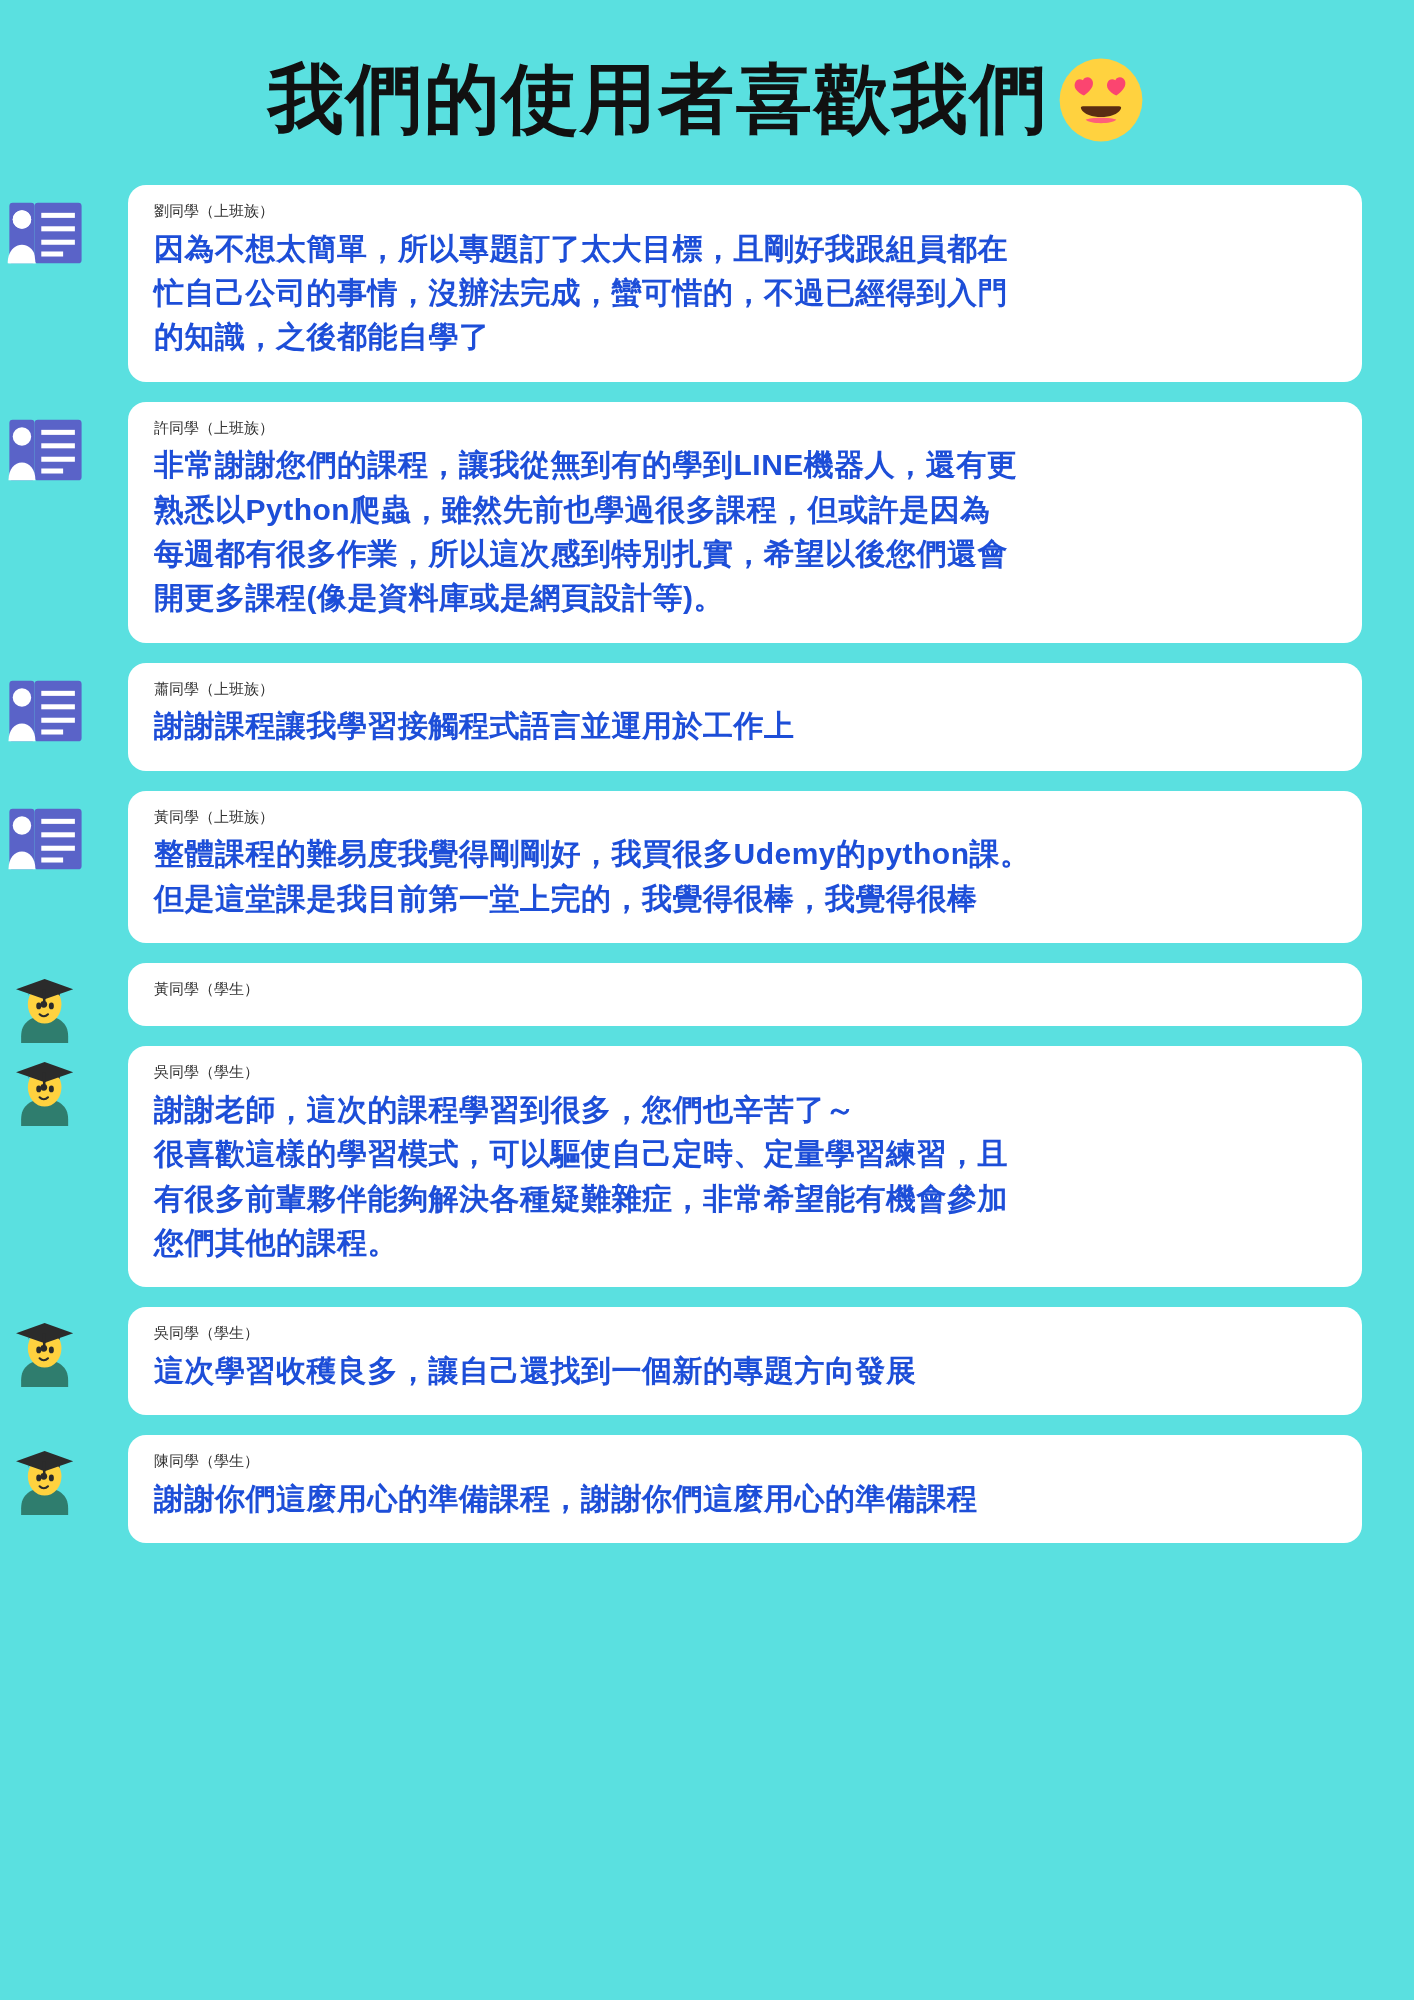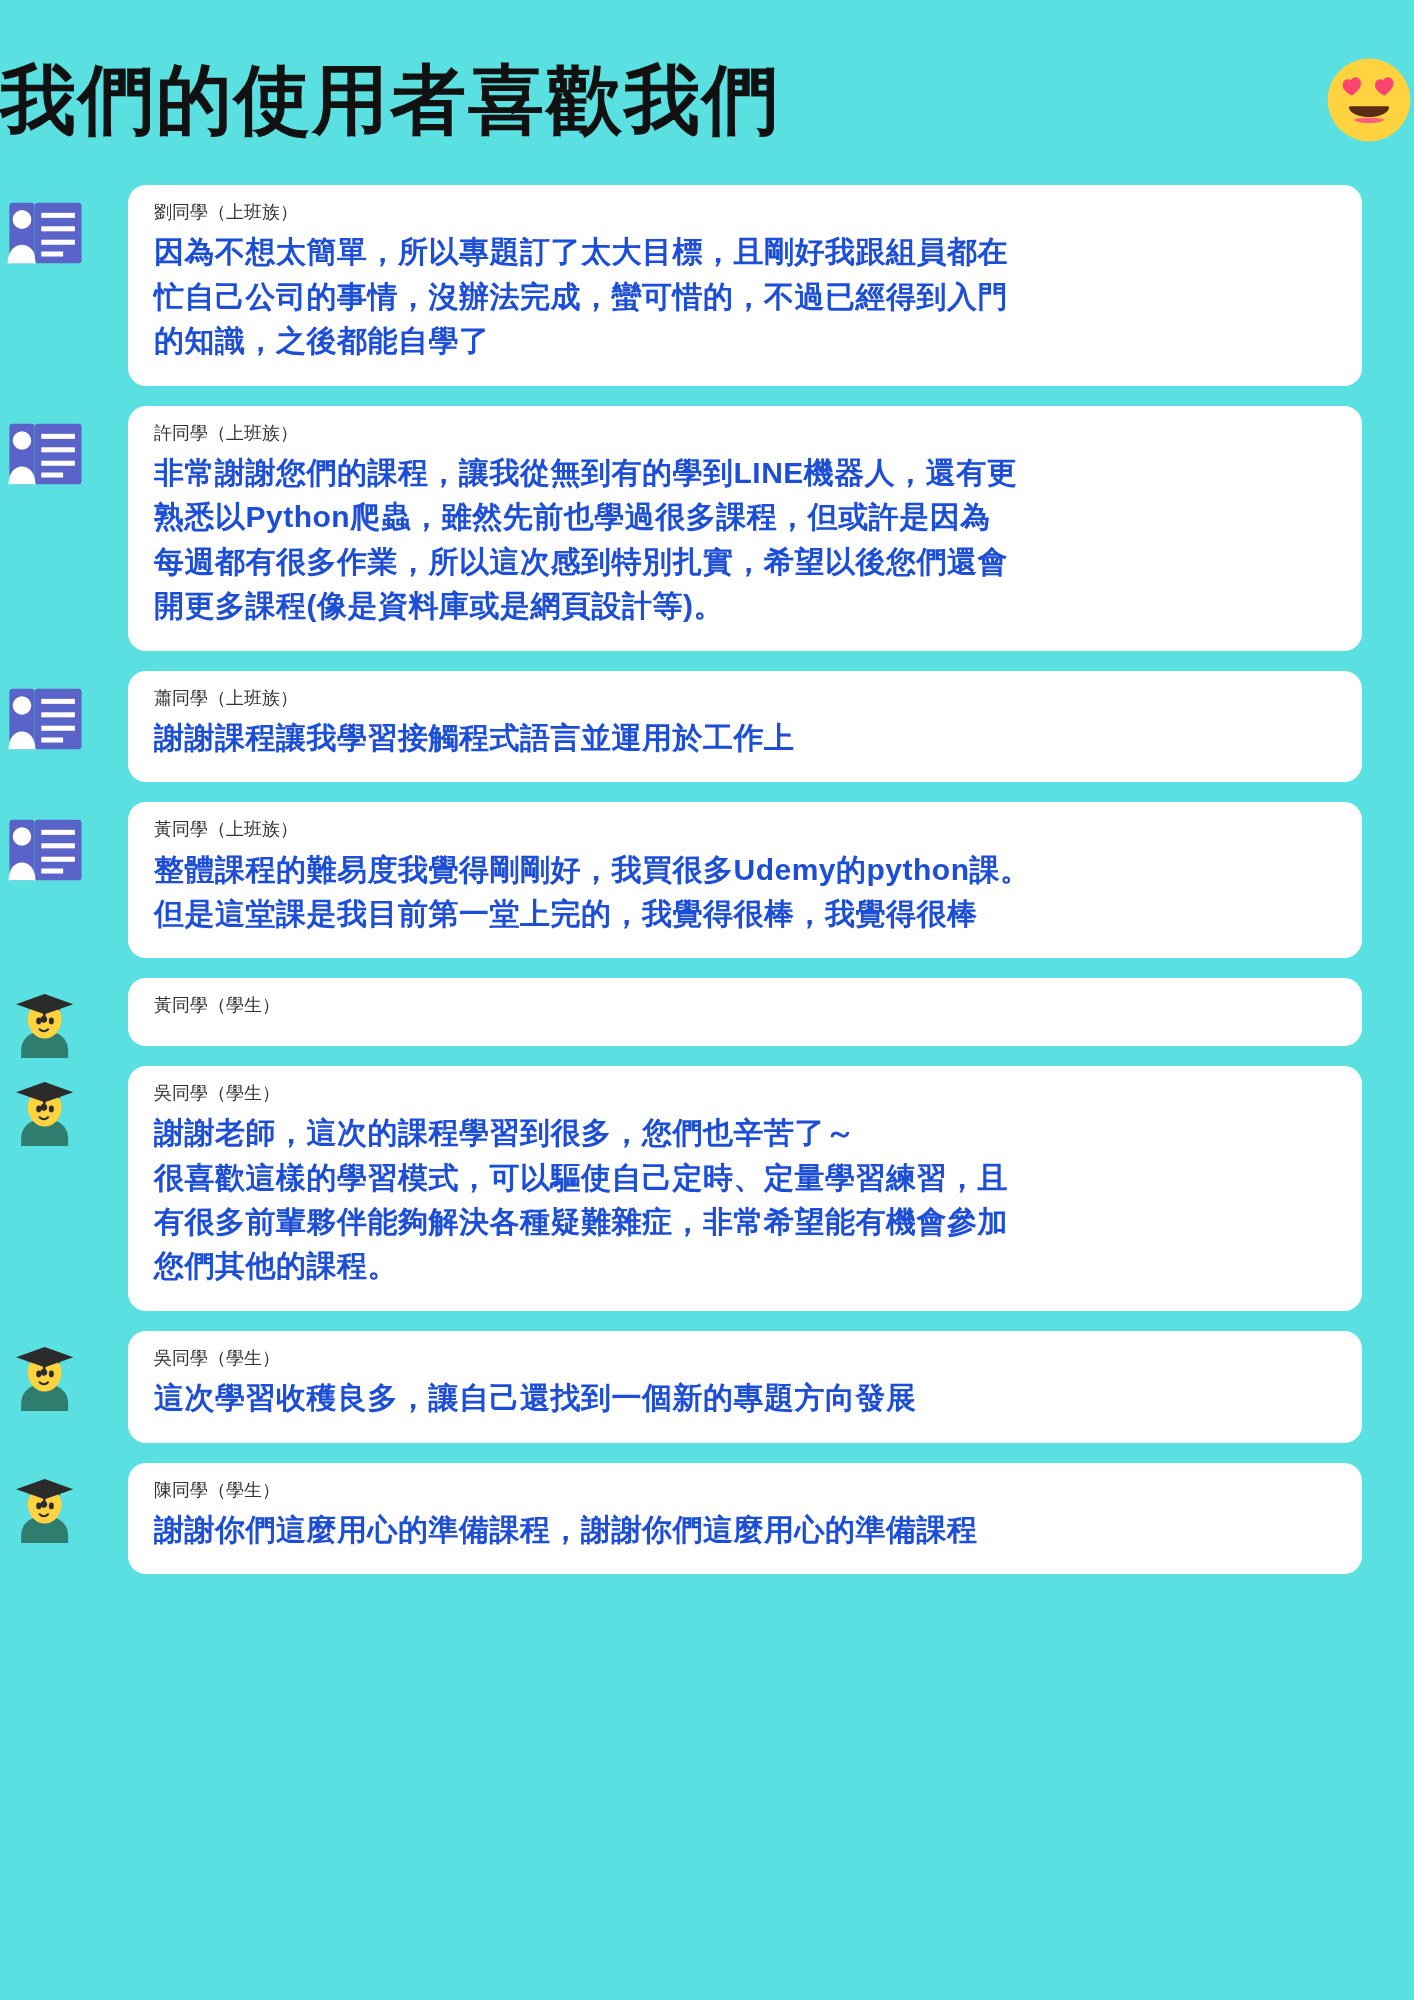--- a/index.html
+++ b/index.html
@@ -16,23 +16,24 @@
   .page {
     width: 1414px;
     min-height: 2000px;
     box-sizing: border-box;
     padding: 55px 0 40px 0;
     background: #5ae0e0;
   }
   .header {
     display: flex;
     align-items: center;
-    justify-content: space-between;
+    justify-content: center;
     gap: 8px;
     margin-bottom: 40px;
+    font-family: Liberation Serif, serif;
   }
   .header-title {
     font-size: 76px;
     font-weight: bold;
     color: #111111;
     letter-spacing: 2px;
     line-height: 1.1;
     white-space: nowrap;
   }
   .emoji-heart-eyes {
@@ -59,21 +60,21 @@
   }
   .avatar svg { display: block; }
 
   .bubble {
     background: #ffffff;
     border-radius: 18px;
     padding: 16px 26px 22px 26px;
     box-sizing: border-box;
   }
   .reviewer {
-    font-size: 18px;
+    font-size: 15px;
     color: #333333;
     margin-bottom: 6px;
     line-height: 1.3;
   }
   .review-text {
     font-size: 30px;
     font-weight: bold;
     color: #1d4ed8;
     line-height: 1.48;
     white-space: pre-line;

